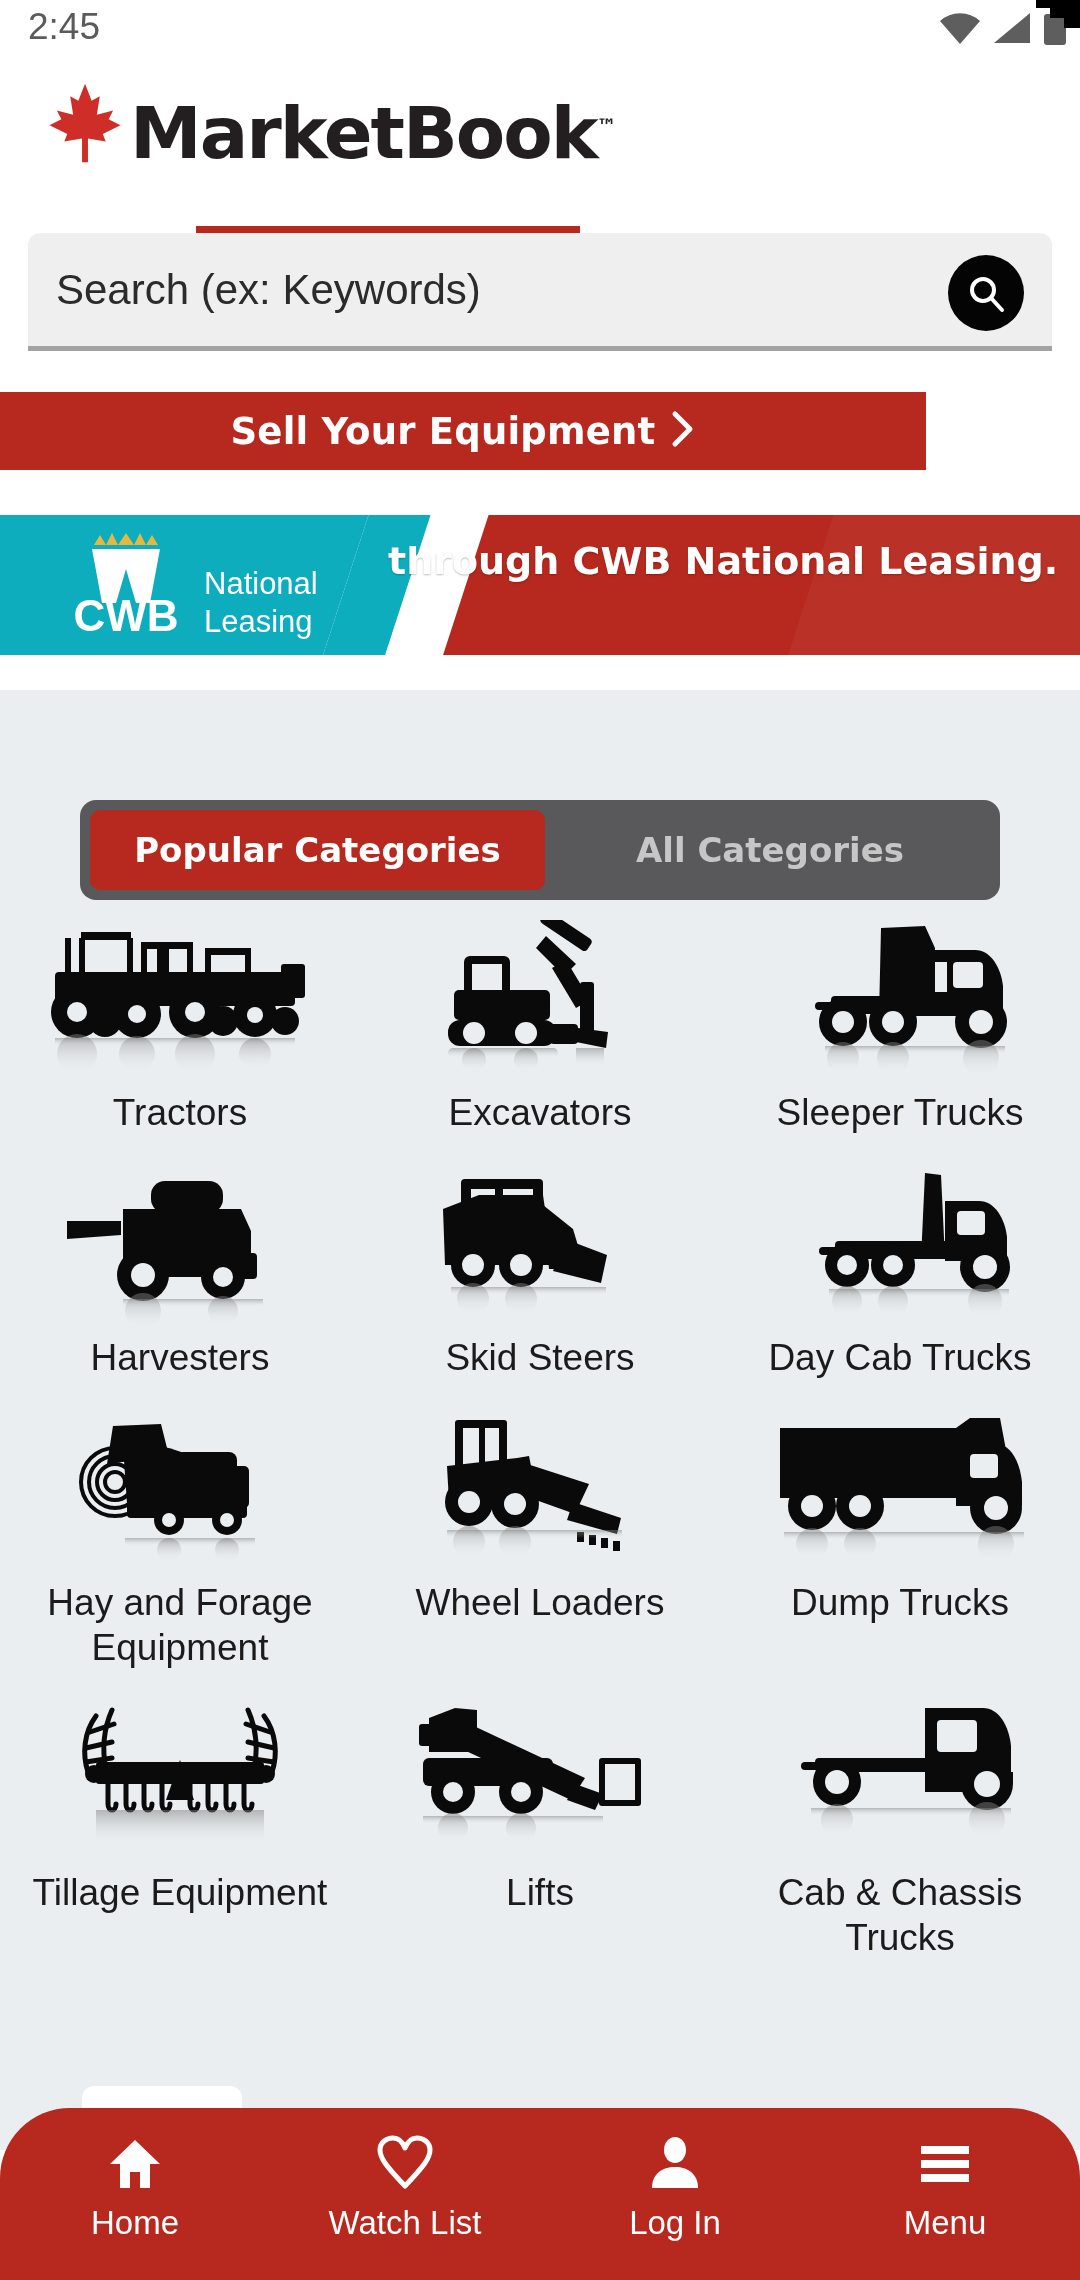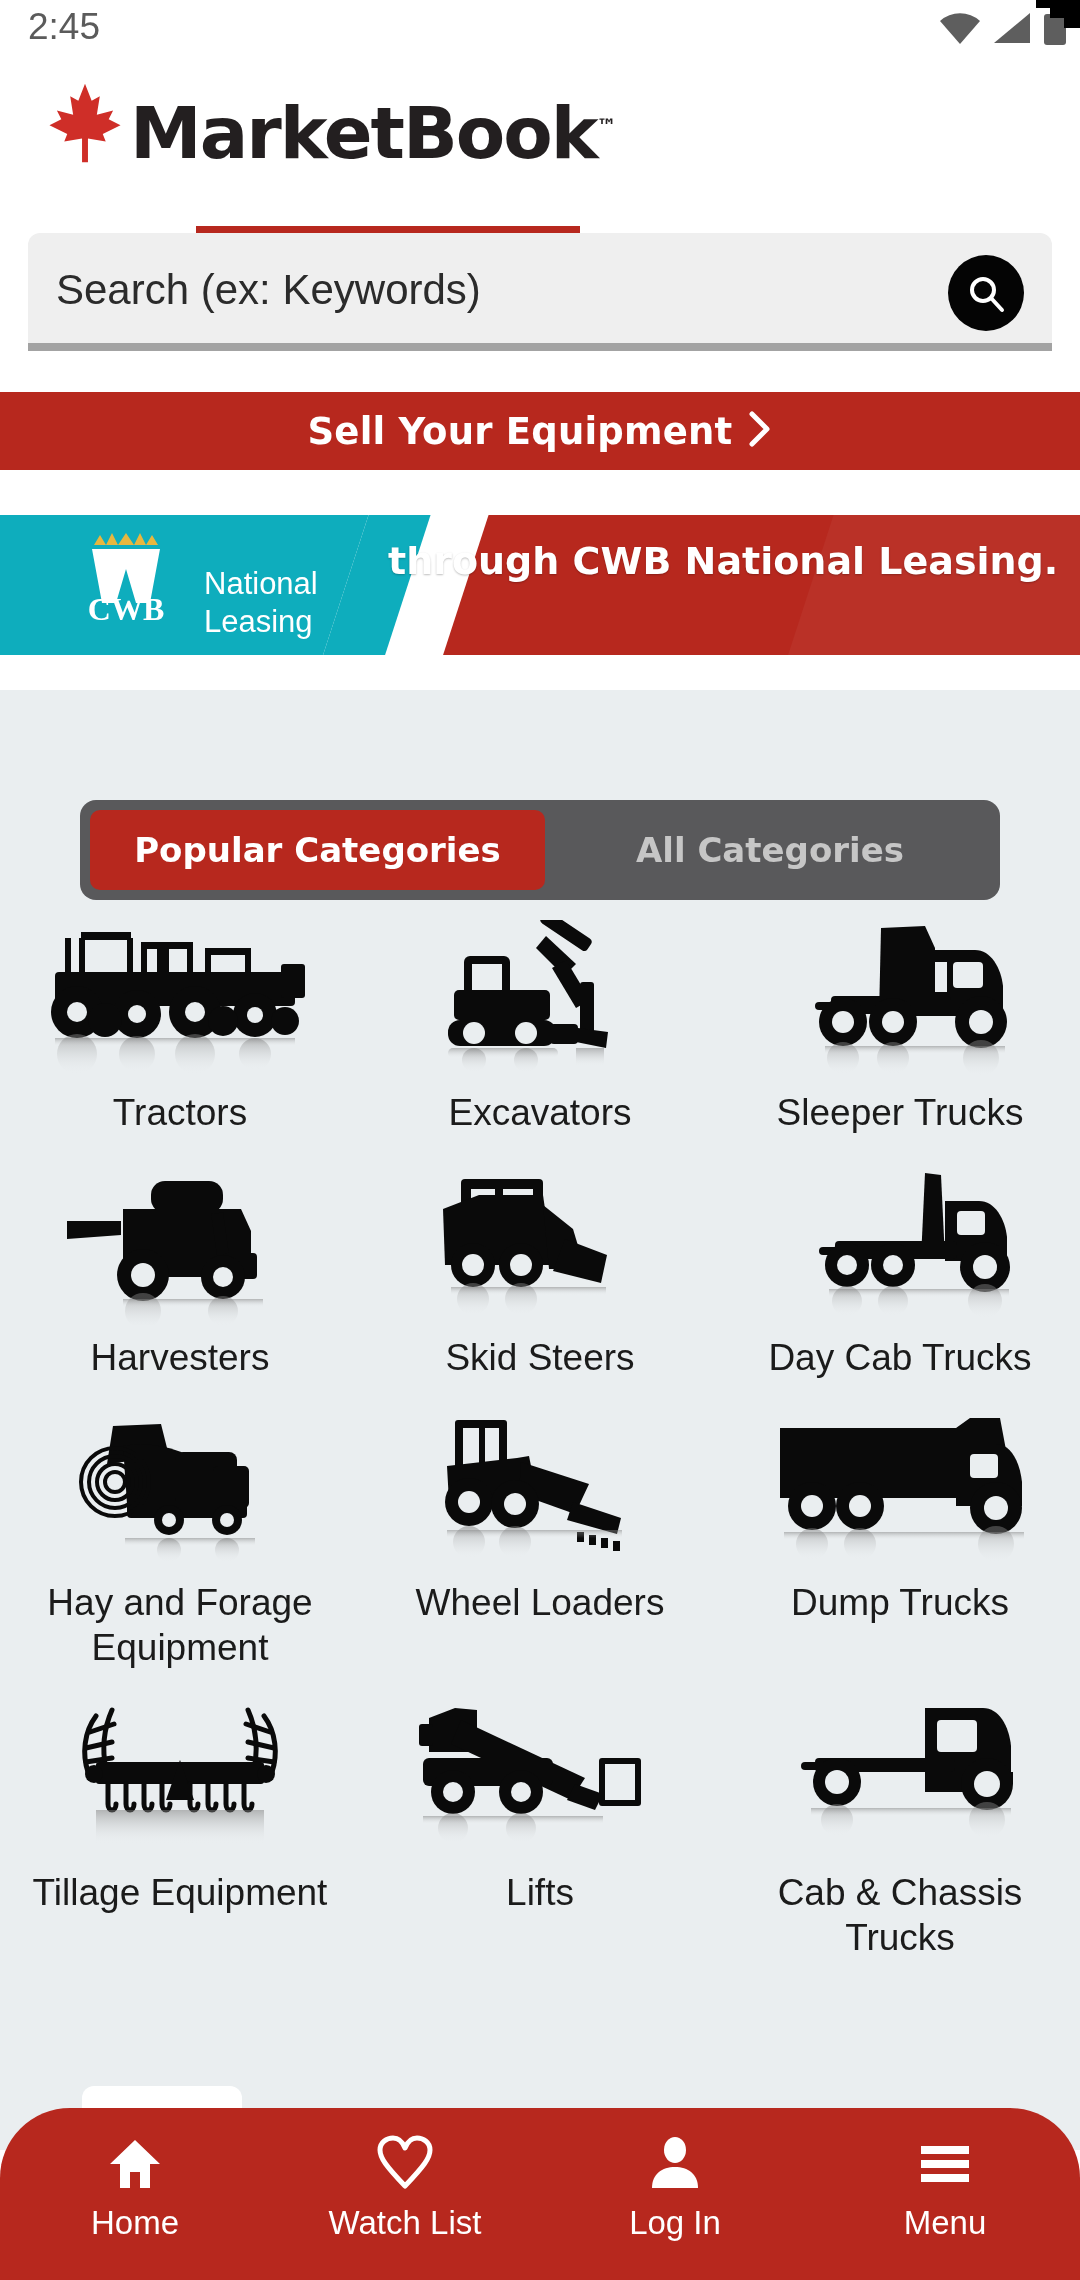--- a/index.html
+++ b/index.html
@@ -56,38 +56,38 @@
   .logo-underline {
     position:absolute; left:196px; top:164px; width:384px; height:12px;
     background:#b7281e;
   }
 
   
   .search-box {
     position:absolute; left:28px; top:233px; width:1024px; height:118px;
     background:#efefef;
     border-radius:12px 12px 0 0;
-    border-bottom:8px solid #a3a3a3;
+    border-bottom:5px solid #a3a3a3;
   }
   .search-input {
     position:absolute; left:28px; top:0; width:880px; height:113px;
     background:transparent; border:none; outline:none;
     font-family:"Liberation Sans", sans-serif;
     font-size:42px; color:#2b2b2b;
   }
   .search-input::placeholder { color:#2b2b2b; opacity:1; }
   .search-btn {
     position:absolute; right:28px; top:22px; width:76px; height:76px;
     border-radius:50%; background:#040404; border:none; cursor:pointer;
     display:flex; align-items:center; justify-content:center;
   }
 
   
   .sell-bar {
-    position:absolute; left:0; top:392px; width:1080px; height:78px;
+    position:absolute; left:0; top:392px; width:926px; height:78px;
     background:#b7281e; color:#ffffff;
     display:flex; align-items:center; justify-content:center;
     cursor:pointer;
   }
   .sell-label {
     font-family:"DejaVu Sans", sans-serif;
     font-weight:bold; font-size:37px; letter-spacing:0.2px;
   }
   .sell-chevron { margin-left:14px; display:inline-block; }
 
@@ -115,22 +115,22 @@
   .banner-sheen {
     position:absolute; left:810px; top:-10px; width:330px; height:165px;
     background:rgba(255,255,255,0.045); transform:skewX(-18deg);
   }
   .cwb-logo {
     position:absolute; left:62px; top:18px; width:280px; height:108px;
   }
   .cwb-crown { position:absolute; left:18px; top:0px; }
   .cwb-name {
     position:absolute; left:0px; top:58px; width:128px;
-    color:#ffffff; font-family:Liberation Serif, serif;
-    font-weight:bold; font-size:32px; letter-spacing:0px; text-align:center;
+    color:#ffffff; font-family:Liberation Sans, sans-serif;
+    font-weight:bold; font-size:44px; letter-spacing:0px; text-align:center;
   }
   .cwb-sub {
     position:absolute; left:142px; top:32px;
     color:#ffffff; font-family:"Liberation Sans", sans-serif;
     font-size:31px; line-height:38px;
   }
   .banner-text {
     position:absolute; left:388px; top:22px; width:680px;
     color:#ffffff; font-family:"DejaVu Sans", sans-serif;
     font-weight:bold; font-size:38px; line-height:48px;

